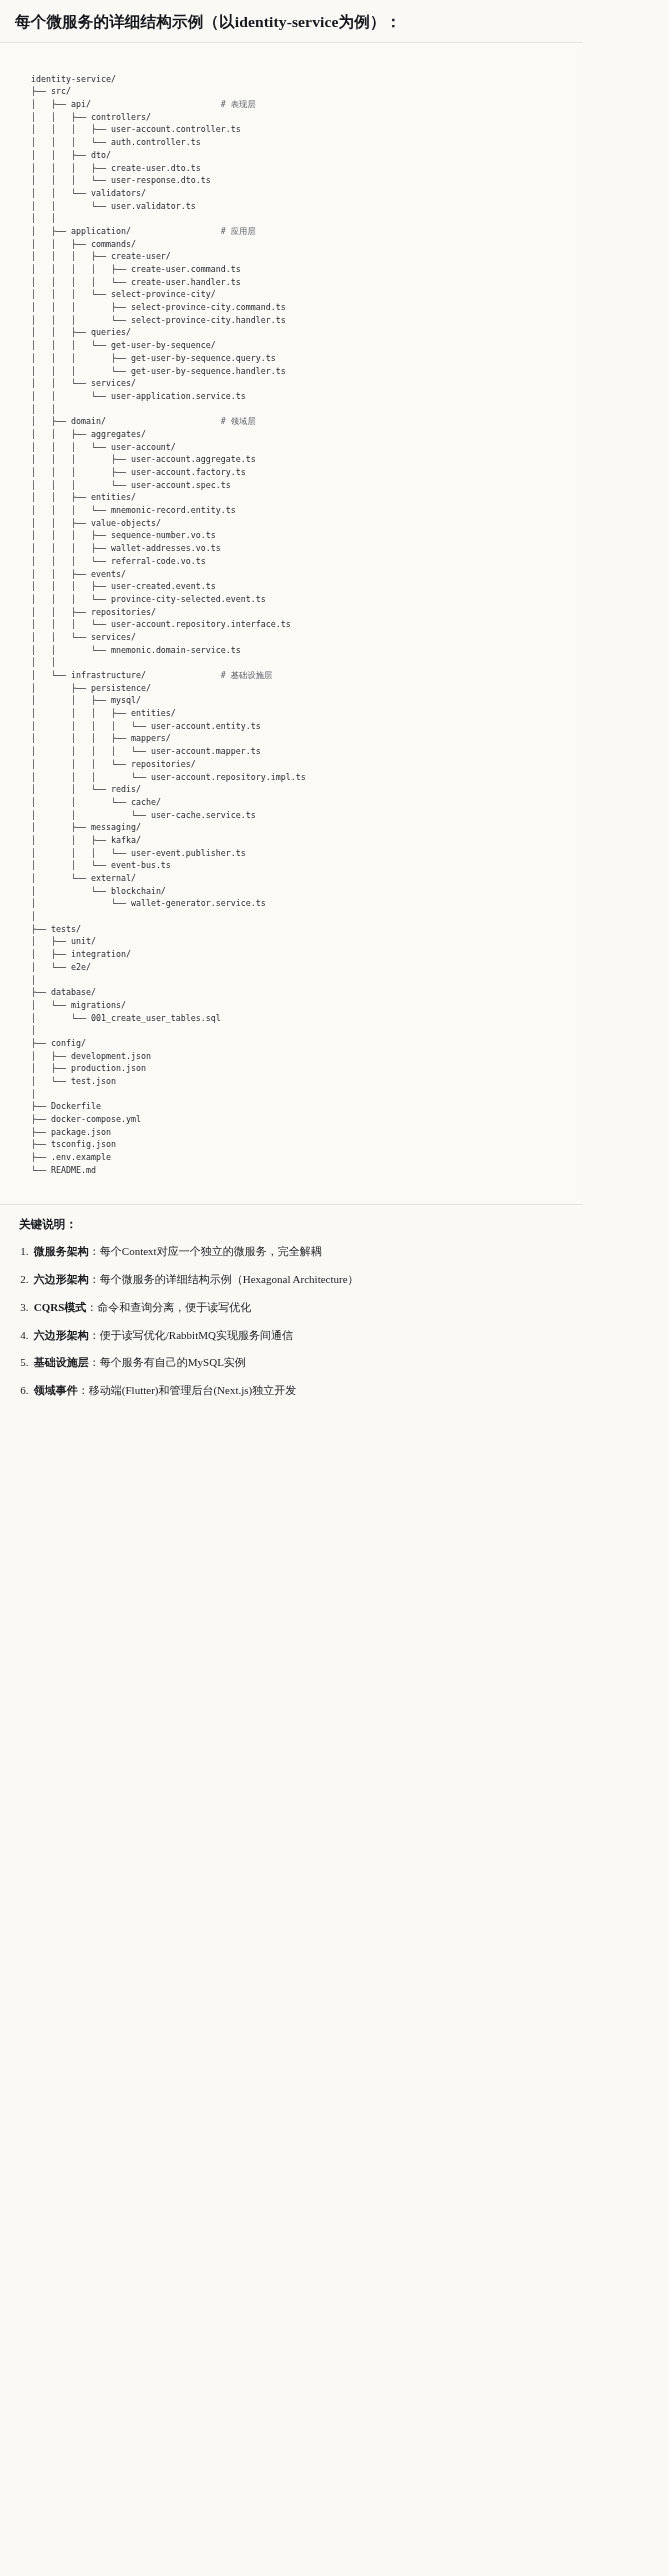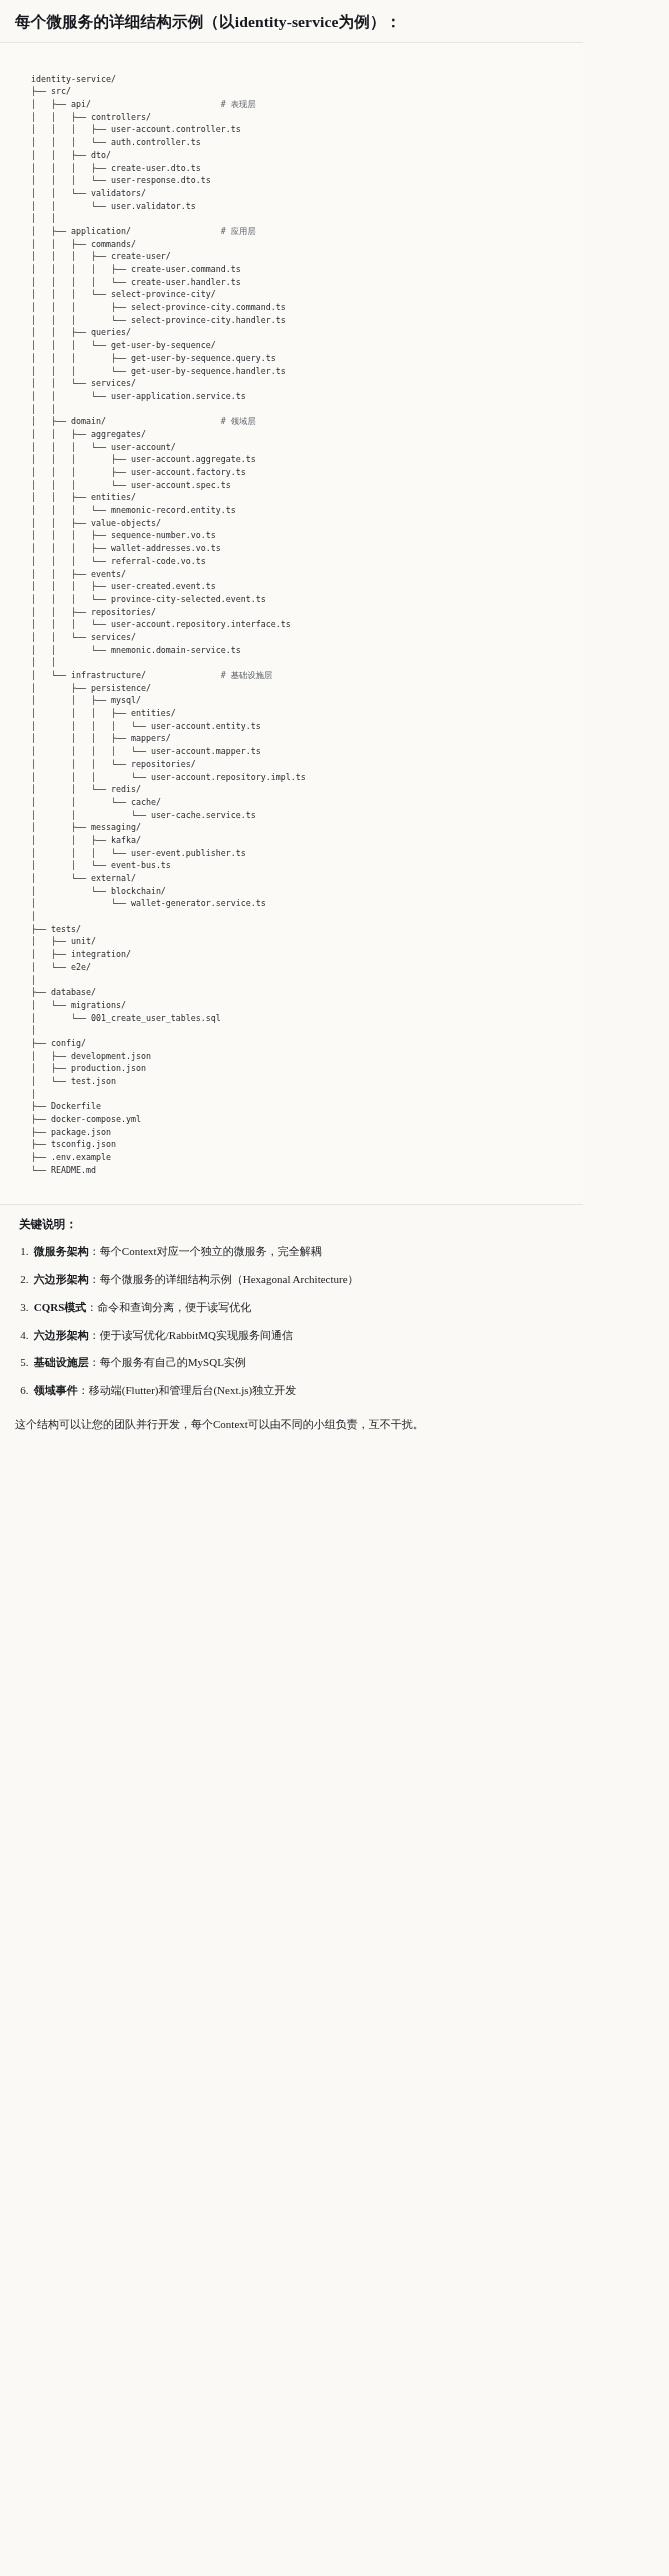--- a/index.html
+++ b/index.html
@@ -114,16 +114,15 @@
     <ol class="note-list" id="note-list">
         <li><span class="note-term">微服务架构</span><span class="note-body">：每个Context对应一个独立的微服务，完全解耦</span></li>
         <li><span class="note-term">六边形架构</span><span class="note-body">：每个微服务的详细结构示例（Hexagonal Architecture）</span></li>
         <li><span class="note-term">CQRS模式</span><span class="note-body">：命令和查询分离，便于读写优化</span></li>
         <li><span class="note-term">六边形架构</span><span class="note-body">：便于读写优化/RabbitMQ实现服务间通信</span></li>
         <li><span class="note-term">基础设施层</span><span class="note-body">：每个服务有自己的MySQL实例</span></li>
         <li><span class="note-term">领域事件</span><span class="note-body">：移动端(Flutter)和管理后台(Next.js)独立开发</span></li>
       </ol>
   </div>
 
-  <p class="closing">这个结构可以让您的团队并行开发，每个Context可以由不同的小组负责，互不干扰。</p>
 
 </div>
 
 
 </body></html>

